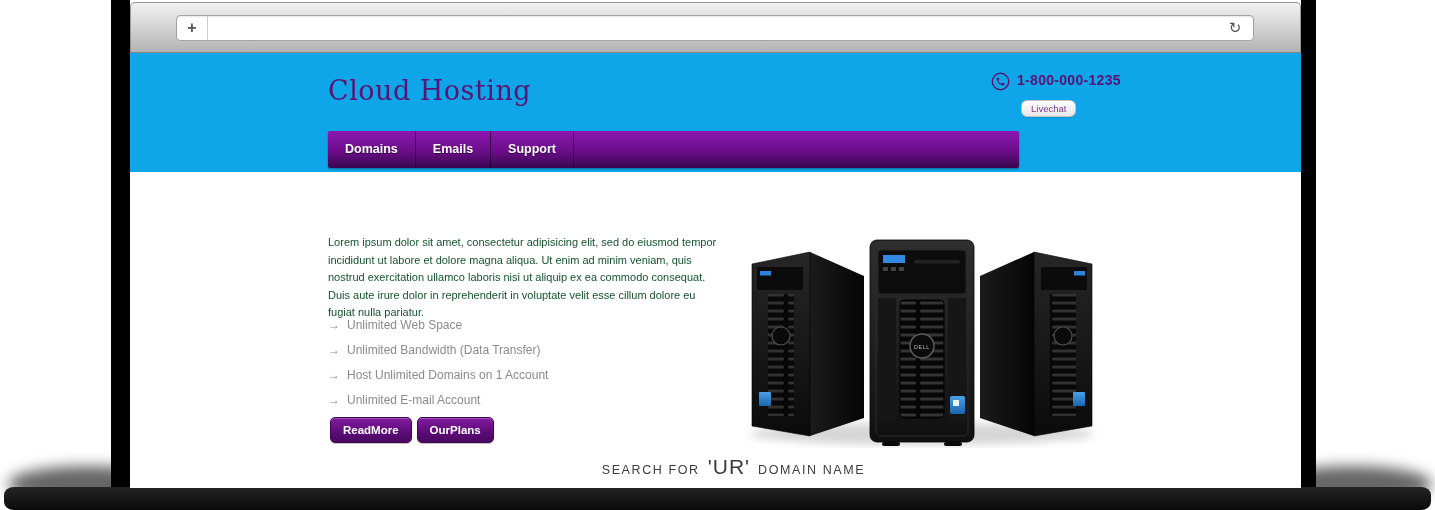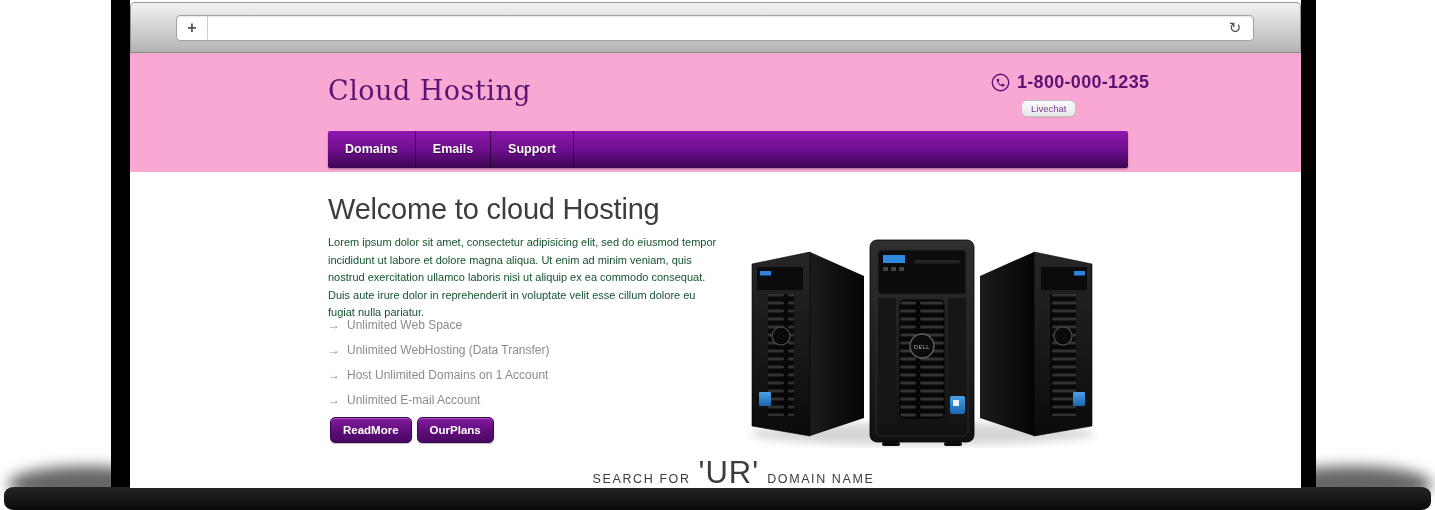--- a/index.html
+++ b/index.html
@@ -26,30 +26,30 @@
            background:#fff;border:1px solid #a3a3a3;border-radius:4px;display:flex;align-items:stretch;
            box-shadow:inset 0 1px 2px rgba(0,0,0,.10);}
   .newtab{width:30px;display:flex;align-items:center;justify-content:center;color:#555;
           font-size:16px;font-weight:bold;border-right:1px solid #ccc;cursor:pointer;}
   .url-input{flex:1;border:none;outline:none;font-size:12px;padding:0 8px;background:transparent;
              font-family:"Liberation Sans",sans-serif;color:#333;}
   .refresh{width:36px;display:flex;align-items:center;justify-content:center;color:#555;
            font-size:15px;cursor:pointer;}
 
   
-  .page-header{position:absolute;top:51px;left:0;right:0;height:119px;background:#f9a8d4;}
+  .page-header{position:absolute;top:51px;left:0;right:0;height:119px;background:#0ea5e9;}
   .logo{position:absolute;left:198px;top:22px;font-family:"DejaVu Serif",serif;
         font-size:27px;color:#591571;letter-spacing:.5px;cursor:pointer;}
-  .phone-row{position:absolute;left:861px;top:19px;display:flex;align-items:center;gap:7px;
-             color:#5a1273;font-size:18px;font-weight:bold;letter-spacing:.3px;}
+  .phone-row{position:absolute;left:861px;top:19px;display:flex;gap:7px;
+             color:#5a1273;font-size:14px;font-weight:bold;letter-spacing:.3px;}
   .phone-icon{display:inline-flex;width:19px;height:19px;}
   .livechat{position:absolute;left:891px;top:47px;font-size:9.5px;color:#7b3b93;
             background:linear-gradient(#fdfdfd,#e7e7e7);border:1px solid #c3c3c3;border-radius:6px;
             padding:2px 9px;cursor:pointer;box-shadow:0 1px 1px rgba(0,0,0,.08);}
-  .navbar{position:absolute;left:198px;top:78px;width:800px;height:37px;display:flex;
+  .navbar{position:absolute;left:198px;top:78px;width:691px;height:37px;display:flex;
           background:linear-gradient(#8d17b0,#6b0d8a 55%,#420859 92%,#3a0650);
           border-radius:2px;box-shadow:0 1px 2px rgba(0,0,0,.35);}
   .nav-item{padding:0 17px;line-height:37px;color:#fff;font-size:12.5px;font-weight:bold;
             border-right:1px solid rgba(18,0,28,.65);text-shadow:0 1px 1px rgba(0,0,0,.55);
             cursor:pointer;}
 
   
   .content{position:absolute;top:170px;left:0;right:0;bottom:0;background:#fff;}
   .h1{position:absolute;left:198px;top:21px;margin:0;font-size:29px;font-weight:400;
       color:#3d3d3d;letter-spacing:-.2px;}
@@ -60,21 +60,21 @@
   .features li{margin-bottom:11px;display:flex;gap:7px;align-items:baseline;}
   .btn-row{position:absolute;left:200px;top:238px;display:flex;gap:5px;margin-top:7px;}
   .btn{background:linear-gradient(#831ba0,#5d0b78 60%,#4a0861);color:#fff;font-size:11.5px;
        font-weight:bold;padding:6px 12px;border:1px solid #3c0650;border-radius:5px;cursor:pointer;
        box-shadow:inset 0 1px 0 rgba(255,255,255,.25),0 1px 1px rgba(0,0,0,.25);
        font-family:"Liberation Sans",sans-serif;}
   .servers{position:absolute;left:612px;top:64px;}
   .search-banner{position:absolute;left:0;right:0;top:283px;display:flex;justify-content:center;
                  align-items:baseline;gap:8px;color:#3c3c3c;margin-left:36px;}
   .search-small{font-size:12.5px;letter-spacing:1.6px;}
-  .search-big{font-size:31px;letter-spacing:1px;font-weight:400;}
+  .search-big{font-size:21px;letter-spacing:1px;font-weight:400;}
 </style>
 </head>
 <body>
 
 <div class="stage">
 
   <div class="shadow-blob shadow-left"></div>
   <div class="shadow-blob shadow-right"></div>
   <div class="bezel-left"></div>
   <div class="bezel-right"></div>
@@ -110,31 +110,30 @@
       <div class="livechat">Livechat</div>
 
       <div class="navbar">
         <div class="nav-item">Domains</div>
         <div class="nav-item">Emails</div>
         <div class="nav-item">Support</div>
       </div>
     </div>
 
     <div class="content">
-      <h1 class="h1">Welcome to cloud Hosting</h1>
       <p class="intro">Lorem ipsum dolor sit amet, consectetur adipisicing elit, sed do eiusmod tempor incididunt ut labore et dolore magna aliqua. Ut enim ad minim veniam, quis nostrud exercitation ullamco laboris nisi ut aliquip ex ea commodo consequat. Duis aute irure dolor in reprehenderit in voluptate velit esse cillum dolore eu fugiat nulla pariatur.</p>
 
       <ul class="features">
         <li>
           <span>→</span>
           <span>Unlimited Web Space</span>
         </li>
         <li>
           <span>→</span>
-          <span>Unlimited WebHosting (Data Transfer)</span>
+          <span>Unlimited Bandwidth (Data Transfer)</span>
         </li>
         <li>
           <span>→</span>
           <span>Host Unlimited Domains on 1 Account</span>
         </li>
         <li>
           <span>→</span>
           <span>Unlimited E-mail Account</span>
         </li>
       </ul>

